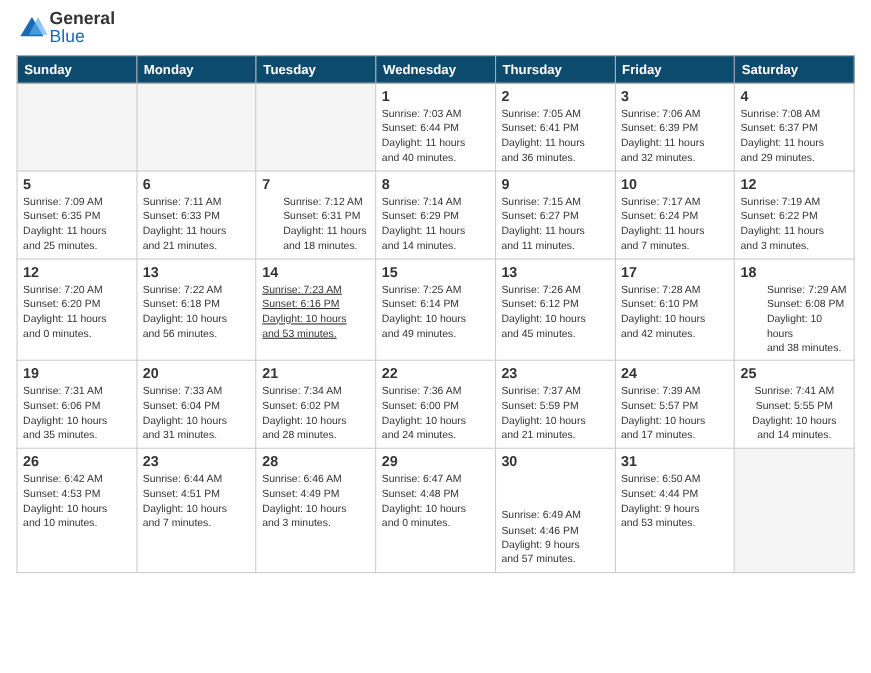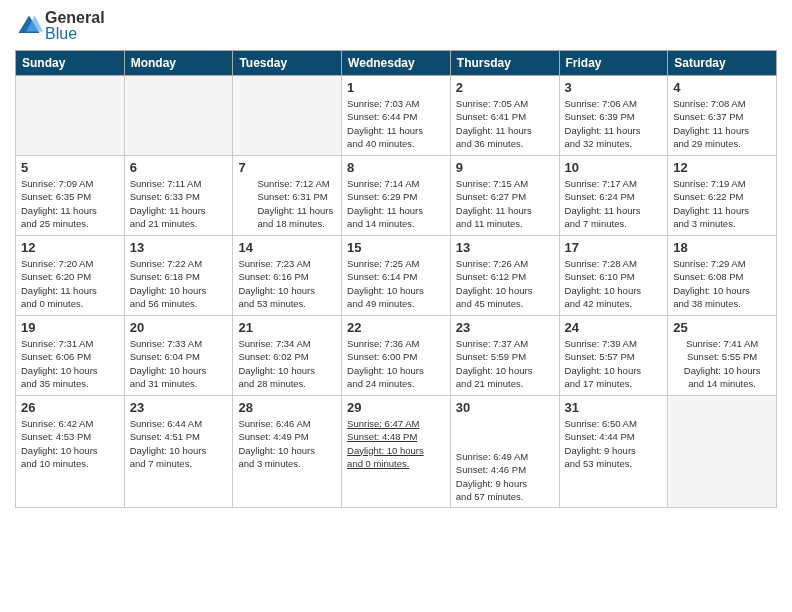--- a/index.html
+++ b/index.html
@@ -221,21 +221,21 @@
           </td>
           <td>
             <span class="day-number">13</span>
             <div class="day-info" style="white-space: pre-line;">Sunrise: 7:22 AM
 Sunset: 6:18 PM
 Daylight: 10 hours
 and 56 minutes.</div>
           </td>
           <td>
             <span class="day-number">14</span>
-            <div class="day-info" style="white-space: pre-line;">Sunrise: 7:23 AM
+            <div class="day-info" style="white-space: pre-line; text-decoration: underline;">Sunrise: 7:23 AM
 Sunset: 6:16 PM
 Daylight: 10 hours
 and 53 minutes.</div>
           </td>
           <td>
             <span class="day-number">15</span>
             <div class="day-info" style="white-space: pre-line;">Sunrise: 7:25 AM
 Sunset: 6:14 PM
 Daylight: 10 hours
 and 49 minutes.</div>
@@ -249,21 +249,21 @@
           </td>
           <td>
             <span class="day-number">17</span>
             <div class="day-info" style="white-space: pre-line;">Sunrise: 7:28 AM
 Sunset: 6:10 PM
 Daylight: 10 hours
 and 42 minutes.</div>
           </td>
           <td>
             <span class="day-number">18</span>
-            <div class="day-info" style="white-space: pre-line;">Sunrise: 7:29 AM
+            <div class="day-info" style="white-space: pre-line; margin-left: 24px;">Sunrise: 7:29 AM
 Sunset: 6:08 PM
 Daylight: 10 hours
 and 38 minutes.</div>
           </td>
         </tr>
         <tr>
           <td>
             <span class="day-number">19</span>
             <div class="day-info" style="white-space: pre-line;">Sunrise: 7:31 AM
 Sunset: 6:06 PM
@@ -330,21 +330,21 @@
           </td>
           <td>
             <span class="day-number">28</span>
             <div class="day-info" style="white-space: pre-line;">Sunrise: 6:46 AM
 Sunset: 4:49 PM
 Daylight: 10 hours
 and 3 minutes.</div>
           </td>
           <td>
             <span class="day-number">29</span>
-            <div class="day-info" style="white-space: pre-line; text-decoration: underline;">Sunrise: 6:47 AM
+            <div class="day-info" style="white-space: pre-line;">Sunrise: 6:47 AM
 Sunset: 4:48 PM
 Daylight: 10 hours
 and 0 minutes.</div>
           </td>
           <td>
             <span class="day-number">30</span>
             <div class="day-info" style="white-space: pre-line; margin-top: 35px;">Sunrise: 6:49 AM
 Sunset: 4:46 PM
 Daylight: 9 hours
 and 57 minutes.</div>

